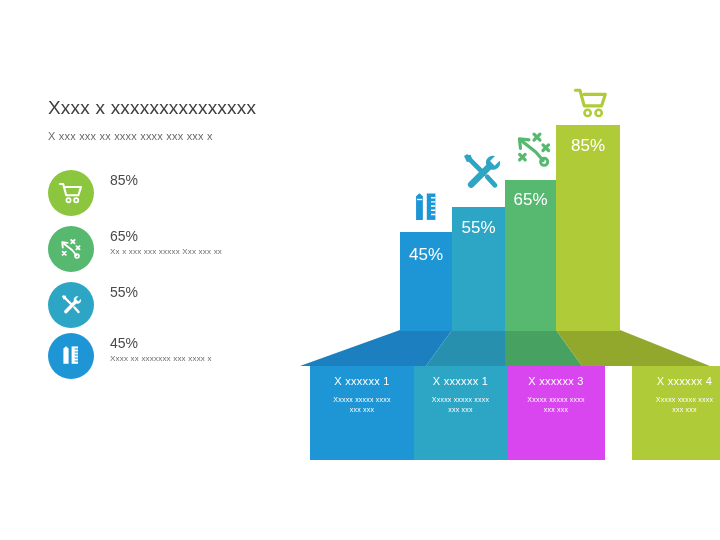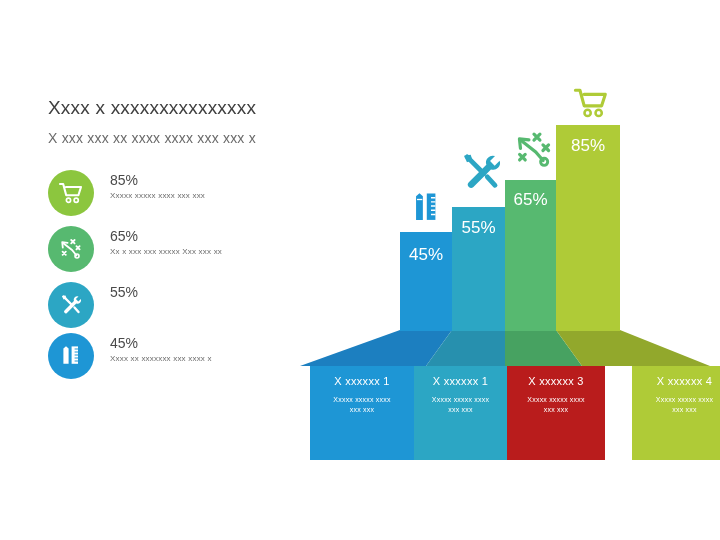--- a/index.html
+++ b/index.html
@@ -12,21 +12,21 @@
   }
   #slide{position:absolute;left:0;top:0;width:720px;height:460px;overflow:hidden;background:#fff;}
 
   
   #title{
     position:absolute;left:48px;top:97px;
     font-size:19px;color:#404040;letter-spacing:.2px;white-space:nowrap;
   }
   #subtitle{
     position:absolute;left:48px;top:130px;
-    font-size:14px;color:#6b6b6b;letter-spacing:.2px;white-space:nowrap;
+    font-size:11px;color:#6b6b6b;letter-spacing:.2px;white-space:nowrap;
   }
 
   .legend-item{position:absolute;left:48px;width:250px;height:52px;}
   .legend-circle{
     position:absolute;left:0;top:0;width:46px;height:46px;border-radius:50%;
     display:flex;align-items:center;justify-content:center;
   }
   .legend-circle svg{display:block;}
   .legend-text{position:absolute;left:62px;top:2px;width:190px;}
   .legend-pct{font-size:14px;color:#4a4a4a;line-height:16px;}
@@ -62,21 +62,20 @@
   <div class="legend-item" style="top:170px;">
     <div class="legend-circle" style="background:#8CC63E;">
       <svg width="26" height="26" viewBox="0 0 26 26">
         <path d="M2 4 h3.2 l3 11.2 h12.2 l2.6 -8.2 h-15" fill="none" stroke="#fff" stroke-width="2.1" stroke-linecap="round" stroke-linejoin="round"></path>
         <circle cx="10.5" cy="20.2" r="2.1" fill="none" stroke="#fff" stroke-width="1.7"></circle>
         <circle cx="18.2" cy="20.2" r="2.1" fill="none" stroke="#fff" stroke-width="1.7"></circle>
       </svg>
     </div>
     <div class="legend-text">
       <div class="legend-pct">85%</div>
-      <div class="legend-desc">Xxxxx xxxxx xxxx xxx xxx</div>
     </div>
   </div>
 
   <div class="legend-item" style="top:226px;">
     <div class="legend-circle" style="background:#57B970;">
       <svg width="26" height="26" viewBox="0 0 26 26">
         <path d="M5 7 L14 14 L18.5 19.5" fill="none" stroke="#fff" stroke-width="1.8" stroke-linecap="round"></path>
         <path d="M4.2 6.2 l5.4 0.6 M4.2 6.2 l0.6 5.4" fill="none" stroke="#fff" stroke-width="1.8" stroke-linecap="round"></path>
         <circle cx="19" cy="20" r="2" fill="none" stroke="#fff" stroke-width="1.6"></circle>
         <path d="M13.2 4 l3.4 3.4 M16.6 4 l-3.4 3.4" stroke="#fff" stroke-width="1.8" stroke-linecap="round"></path>
@@ -179,21 +178,21 @@
       <div class="ped-label ped-sub" style="top:26px;">Xxxxx xxxxx xxxx</div>
       <div class="ped-label ped-sub" style="top:36px;">xxx xxx</div>
     </div>
 
     <div class="pedestal-panel" style="left:414px;top:366px;width:93px;height:174px;background:#2CA6C4;">
       <div class="ped-label ped-title" style="top:8px;">X xxxxxx 1</div>
       <div class="ped-label ped-sub" style="top:26px;">Xxxxx xxxxx xxxx</div>
       <div class="ped-label ped-sub" style="top:36px;">xxx xxx</div>
     </div>
 
-    <div class="pedestal-panel" style="left:507px;top:366px;width:98px;height:174px;background:#b91c1c;">
+    <div class="pedestal-panel" style="left:507px;top:366px;width:98px;height:174px;background:#d946ef;">
       <div class="ped-label ped-title" style="top:8px;">X xxxxxx 3</div>
       <div class="ped-label ped-sub" style="top:26px;">Xxxxx xxxxx xxxx</div>
       <div class="ped-label ped-sub" style="top:36px;">xxx xxx</div>
     </div>
 
     <div class="pedestal-panel" style="left:632px;top:366px;width:105px;height:174px;background:#AFCB37;">
       <div class="ped-label ped-title" style="top:8px;">X xxxxxx 4</div>
       <div class="ped-label ped-sub" style="top:26px;">Xxxxx xxxxx xxxx</div>
       <div class="ped-label ped-sub" style="top:36px;">xxx xxx</div>
     </div>

